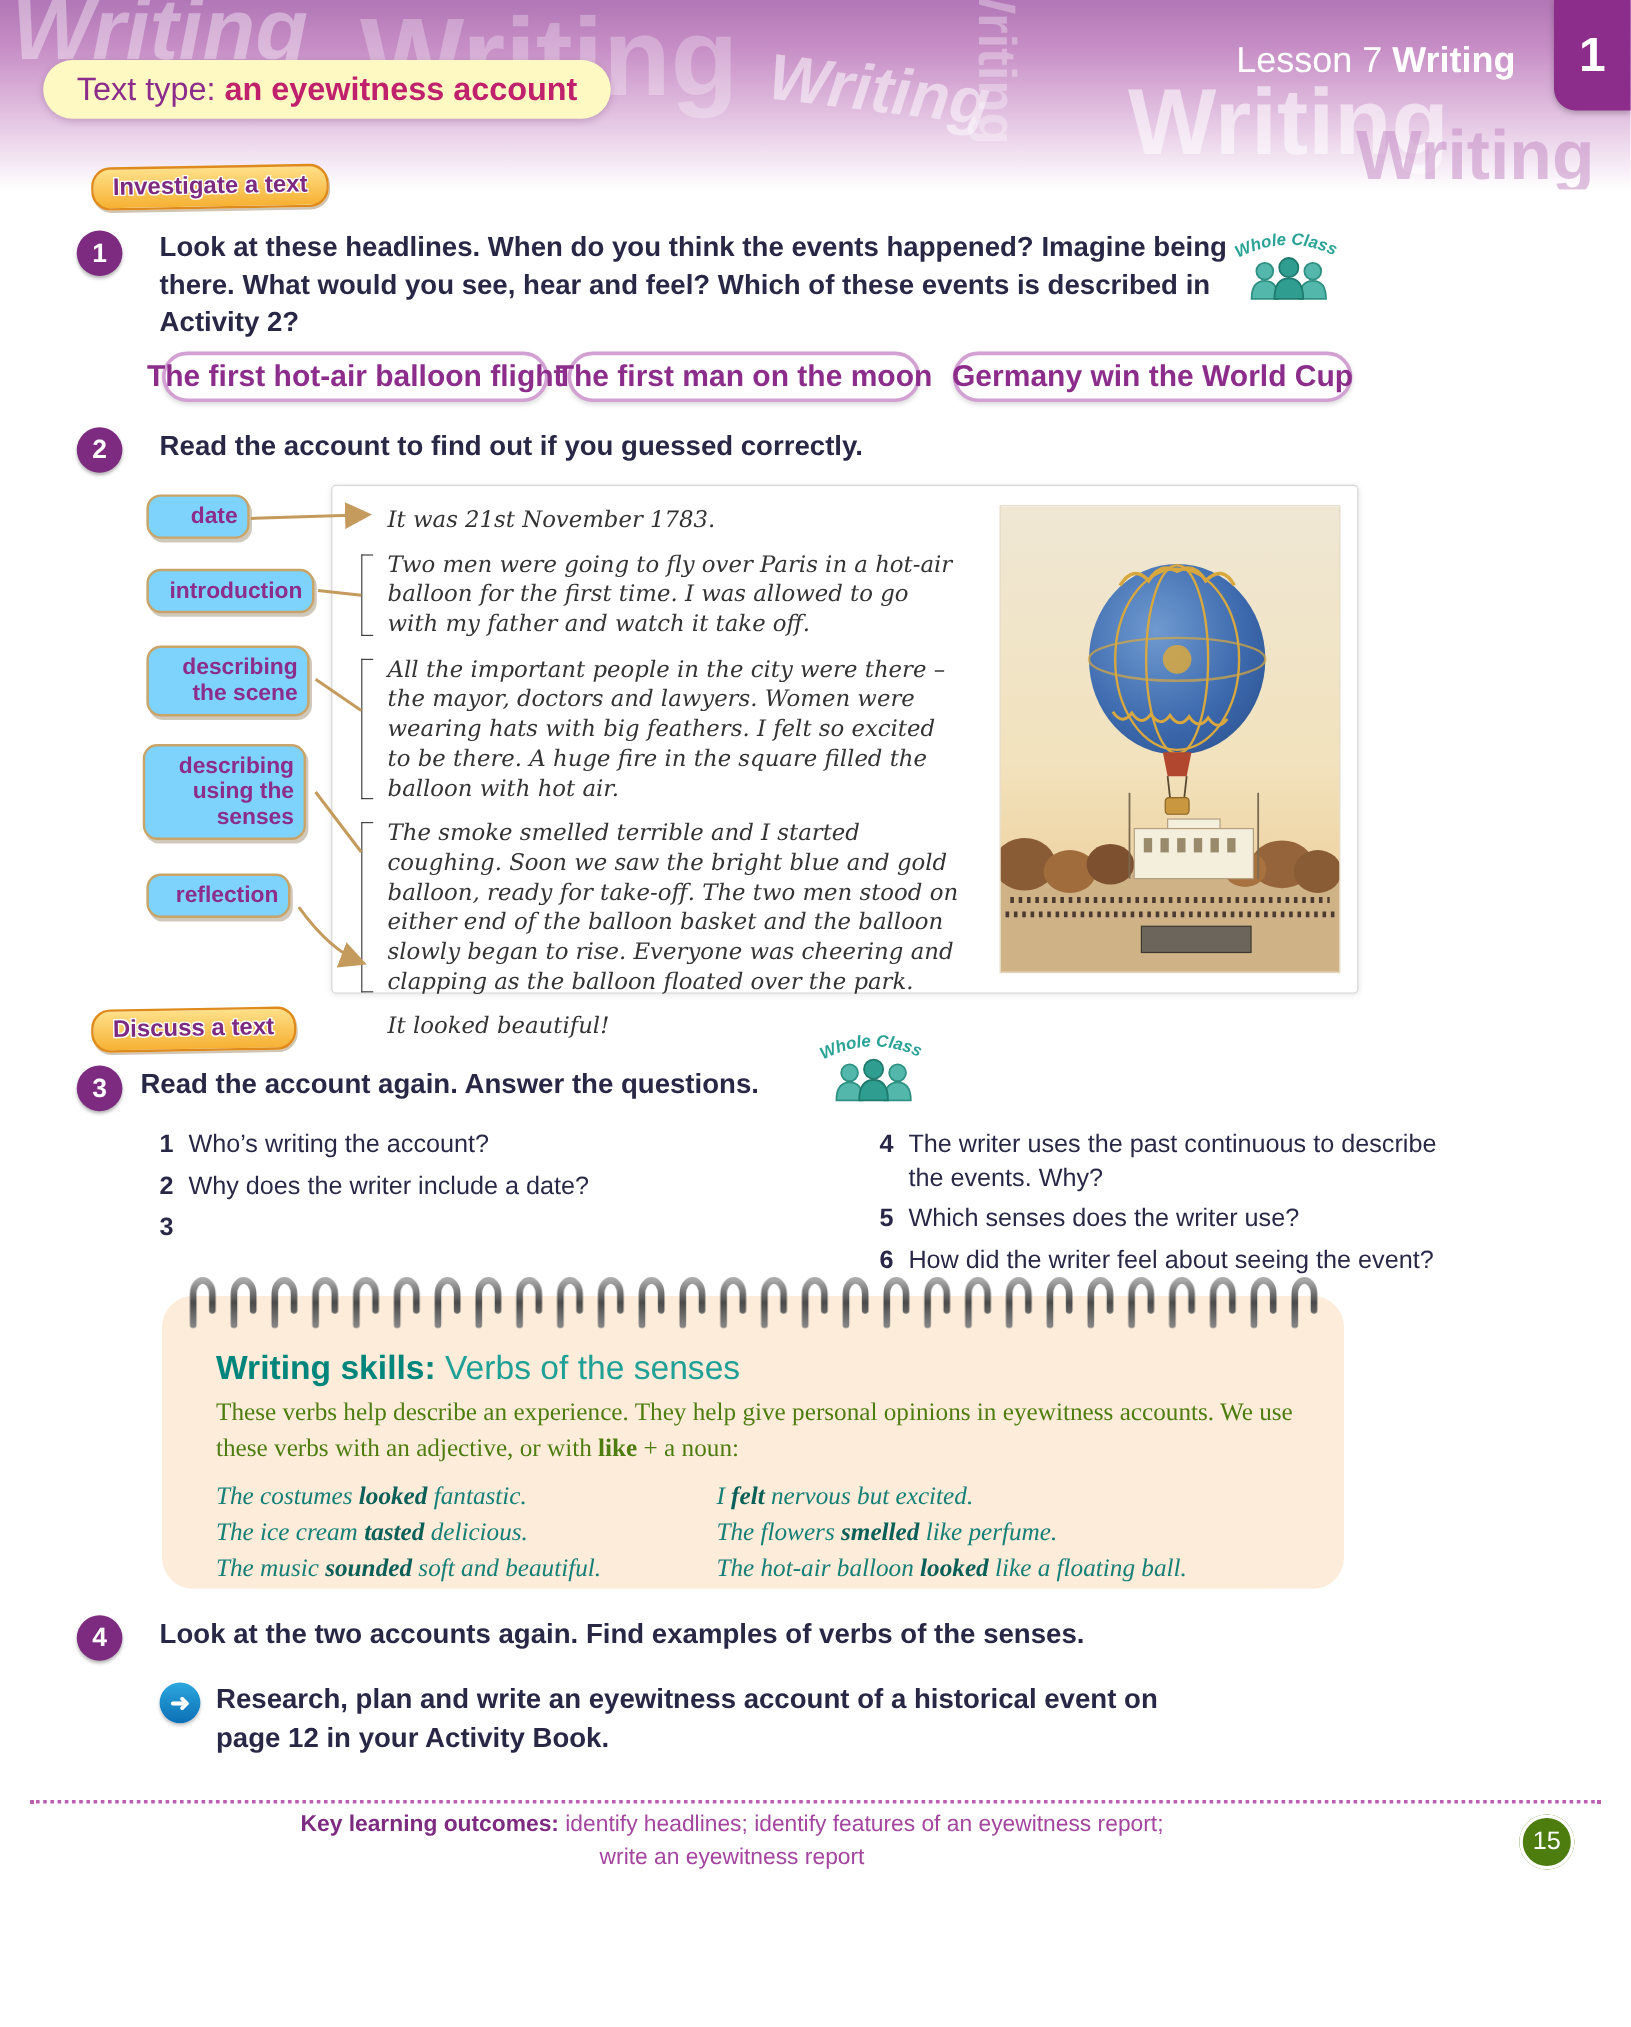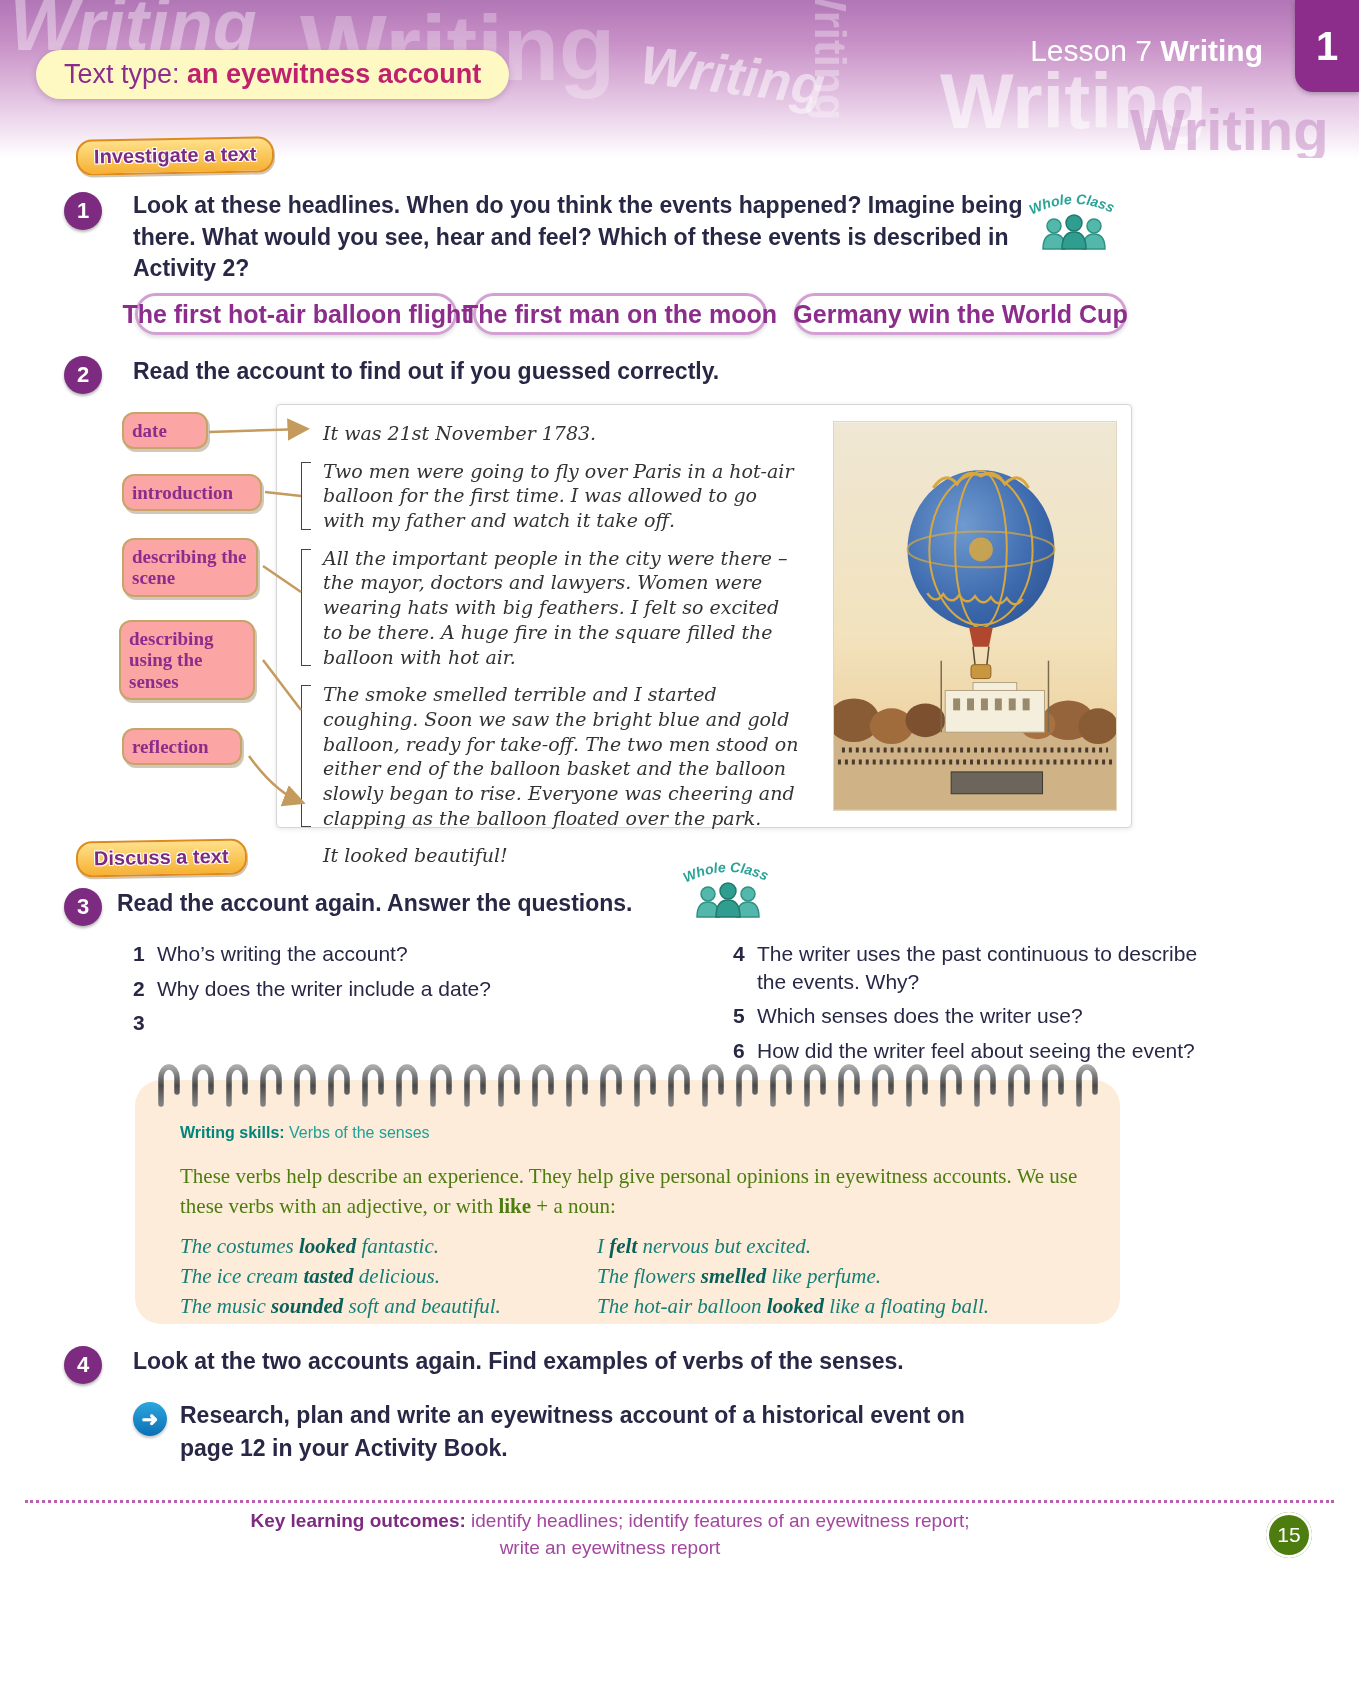--- a/index.html
+++ b/index.html
@@ -56,35 +56,35 @@
   .panel { position:absolute; left:276px; top:404px; width:856px; height:424px; background:#fff;
     border:1px solid #d6d6d6; border-radius:4px; box-shadow:0 1px 5px rgba(0,0,0,.1); }
   .account-text { position:absolute; left:46px; top:16px; width:480px;
     font-family:"DejaVu Serif", serif; font-style:italic; font-size:19px; line-height:1.3; color:#333; }
   .acc { position:relative; margin:0 0 13px; }
   .bracketed::before { content:""; position:absolute; left:-22px; top:3px; bottom:3px; width:9px;
     border:1.6px solid #444; border-right:none; }
   .balloon-art { position:absolute; right:14px; top:16px; width:284px; height:390px; border:1px solid #e2d6bd; }
 
   
-  .slabel { position:absolute; background:#fca5a5; border:2.5px solid #c8a468; border-radius:12px;
-    color:#8c2d8c; font-weight:bold; font-size:19px; line-height:1.12; text-align:left;
-    padding:6px 8px; box-shadow:2px 3px 0 rgba(120,100,60,.35);font-family:Liberation Serif, serif; }
+  .slabel { position:absolute; background:#7dd3fc; border:2.5px solid #c8a468; border-radius:12px;
+    color:#8c2d8c; font-weight:bold; font-size:19px; line-height:1.12; text-align:right;
+    padding:6px 8px; box-shadow:2px 3px 0 rgba(120,100,60,.35); }
   .connectors { position:absolute; left:205px; top:404px; width:128px; height:432px; }
   .conn { stroke:#c49a5d; stroke-width:2.5; fill:none; }
 
   
   .qcol { position:absolute; font-size:21px; color:#282846; }
   .qrow { display:flex; margin-bottom:7px; line-height:1.32; }
   .qnum { font-weight:bold; width:24px; flex:0 0 24px; }
 
   
   .skills { position:absolute; left:135px; top:1080px; width:985px; height:244px; background:#fcecd9; border-radius:26px; }
   .rings { position:absolute; left:152px; top:1056px; z-index:3; }
-  .ws-title { position:absolute; left:45px; top:44px; font-size:16px; }
+  .ws-title { position:absolute; left:45px; top:44px; font-size:28px; }
   .ws-bold { color:#00857c; font-weight:bold; }
   .ws-rest { color:#1fa097; }
   .ws-intro { position:absolute; left:45px; top:82px; width:905px; font-family:"Liberation Serif", serif;
     font-size:21px; line-height:1.42; color:#4d7c0f; }
   .ex-col { position:absolute; top:152px; font-family:"Liberation Serif", serif; font-style:italic;
     font-size:21px; line-height:1.42; color:#157f77; }
   .ex-left { left:45px; }
   .ex-right { left:462px; }
   .ex-row b { color:#0b5f59; }
 

